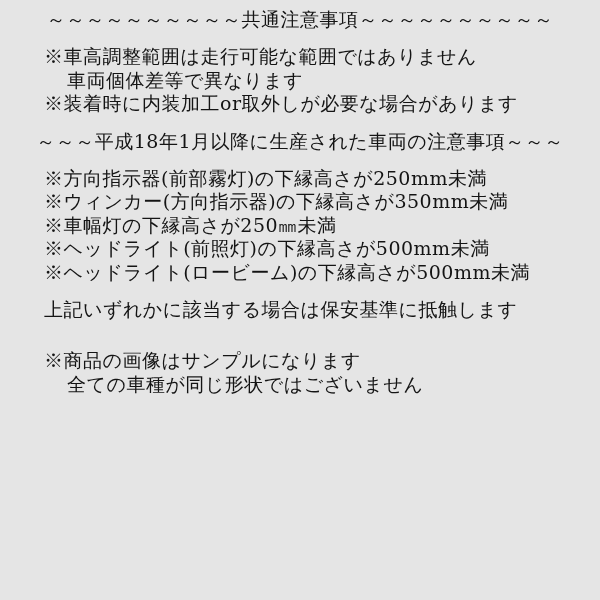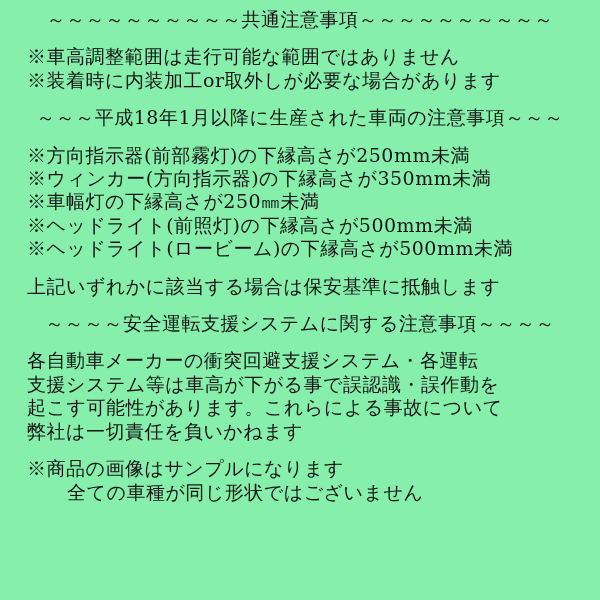--- a/index.html
+++ b/index.html
@@ -2,78 +2,71 @@
 <html><head>
 <meta charset="utf-8">
 <style>
   html, body { margin: 0; padding: 0; background: #ffffff; }
   .page {
     position: relative;
     width: 600px;
     height: 600px;
     box-sizing: border-box;
     padding-top: 8px;
-    background: #86efac;
+    background: #e5e5e5;
     overflow: hidden;
     font-family: "DejaVu Serif", "Liberation Serif", serif;
     color: #141414;
   }
   .heading {
     font-size: 19px;
     line-height: 23.4px;
     letter-spacing: 0.5px;
     text-align: center;
     white-space: nowrap;
   }
   .line {
     font-size: 19px;
     line-height: 23.4px;
     letter-spacing: 0.5px;
-    padding-left: 27px;
+    padding-left: 44px;
     white-space: nowrap;
   }
   .line.indent { padding-left: 67px; }
   .gap { height: 14px; }
 </style>
 </head>
 <body>
 
 <div class="page">
 
   <div>
     <div class="heading">～～～～～～～～～～共通注意事項～～～～～～～～～～</div>
     <div class="gap"></div>
     <div class="line">※車高調整範囲は走行可能な範囲ではありません</div>
+    <div class="line indent">車両個体差等で異なります</div>
     <div class="line">※装着時に内装加工or取外しが必要な場合があります</div>
   </div>
 
   <div class="gap"></div>
 
   <div>
     <div class="heading">～～～平成18年1月以降に生産された車両の注意事項～～～</div>
     <div class="gap"></div>
     <div class="line">※方向指示器(前部霧灯)の下縁高さが250mm未満</div>
     <div class="line">※ウィンカー(方向指示器)の下縁高さが350mm未満</div>
     <div class="line">※車幅灯の下縁高さが250㎜未満</div>
     <div class="line">※ヘッドライト(前照灯)の下縁高さが500mm未満</div>
     <div class="line">※ヘッドライト(ロービーム)の下縁高さが500mm未満</div>
     <div class="gap"></div>
     <div class="line">上記いずれかに該当する場合は保安基準に抵触します</div>
   </div>
 
   <div class="gap"></div>
 
-  <div>
-    <div class="heading">～～～～安全運転支援システムに関する注意事項～～～～</div>
-    <div class="gap"></div>
-    <div class="line">各自動車メーカーの衝突回避支援システム・各運転</div>
-    <div class="line">支援システム等は車高が下がる事で誤認識・誤作動を</div>
-    <div class="line">起こす可能性があります。これらによる事故について</div>
-    <div class="line">弊社は一切責任を負いかねます</div>
-  </div>
 
   <div class="gap"></div>
 
   <div>
     <div class="line">※商品の画像はサンプルになります</div>
     <div class="line indent">全ての車種が同じ形状ではございません</div>
   </div>
 
 </div>
 

